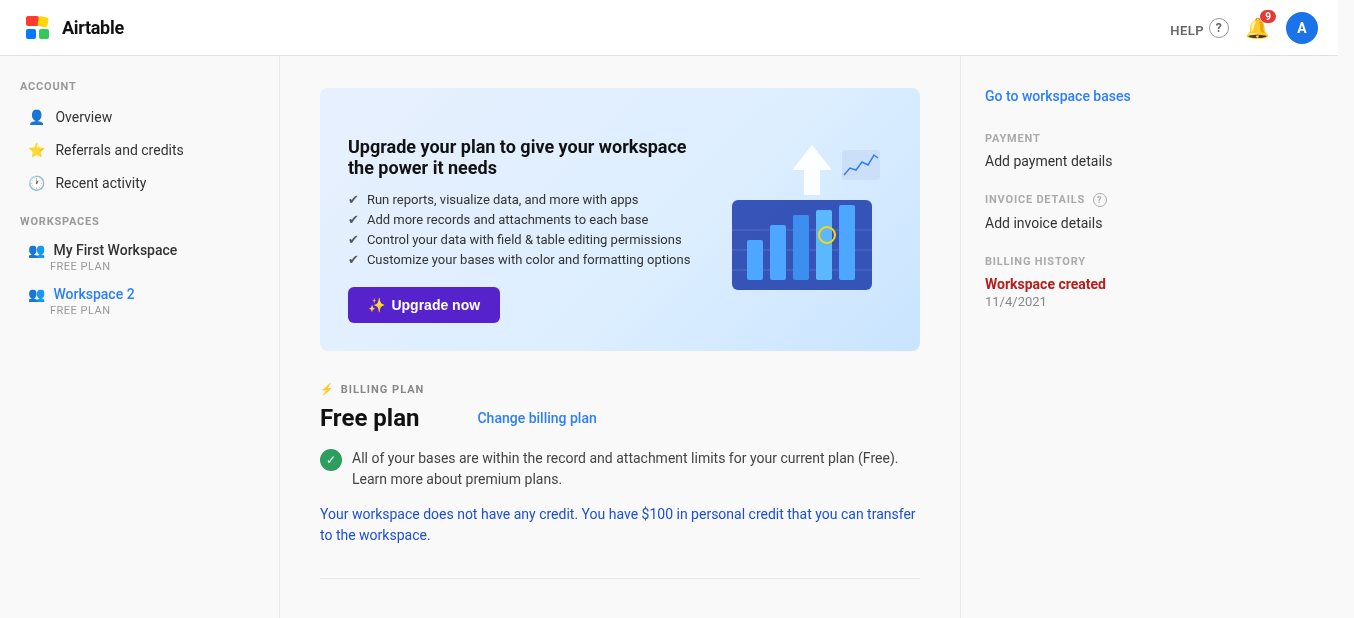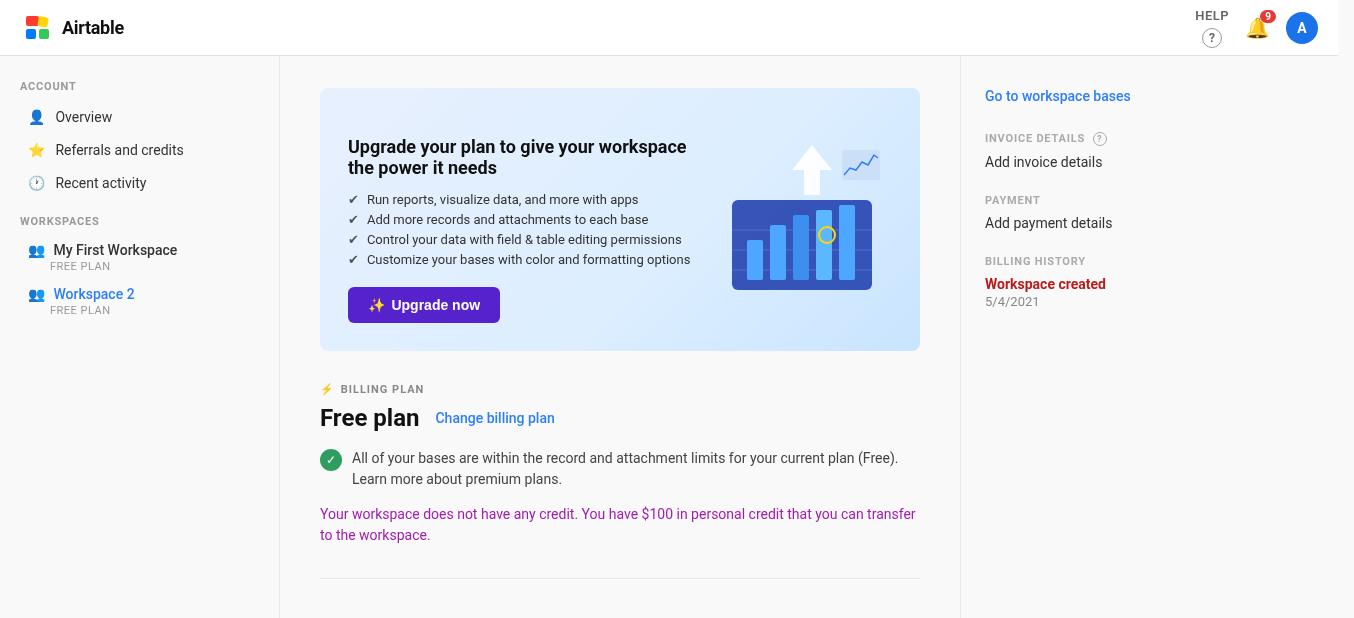--- a/index.html
+++ b/index.html
@@ -37,29 +37,28 @@
       color: #111;
       letter-spacing: -0.3px;
     }
     .topnav-right {
       display: flex;
       align-items: center;
       gap: 16px;
     }
     .help-link {
       display: flex;
-      align-items: center;
+      align-items: flex-end;
       gap: 5px;
       color: #666;
       font-size: 13px;
       font-weight: 600;
       text-transform: uppercase;
       letter-spacing: 0.5px;
       cursor: pointer;
-      flex-direction: column;
     }
     .help-circle {
       width: 20px; height: 20px;
       border-radius: 50%;
       border: 1.5px solid #999;
       display: flex; align-items: center; justify-content: center;
       font-size: 12px; color: #666; font-weight: 700;
     }
     .bell-wrap {
       position: relative;
@@ -265,20 +264,21 @@
       font-size: 24px;
       font-weight: 700;
       color: #111;
     }
     .change-plan-link {
       color: #2d7ff9;
       font-size: 14px;
       font-weight: 500;
       cursor: pointer;
       text-decoration: none;
+      margin-left: 42px;
     }
     .plan-status-row {
       display: flex;
       align-items: flex-start;
       gap: 10px;
       margin-bottom: 14px;
     }
     .green-check {
       width: 22px; height: 22px;
       background: #2d9e5f;
@@ -289,21 +289,21 @@
       flex-shrink: 0;
       margin-top: 1px;
     }
     .plan-status-text {
       font-size: 14px;
       color: #444;
       line-height: 1.5;
     }
     .credit-notice {
       font-size: 14px;
-      color: #a21caf;
+      color: #1d4ed8;
       line-height: 1.5;
       margin-bottom: 32px;
     }
 
     
     .billable-section {
       border-top: 1px solid #e8e8e8;
       padding-top: 24px;
     }
 
@@ -498,32 +498,32 @@
     <div class="billable-section">
       
     </div>
 
   </main>
 
   <aside class="right-panel">
     <a class="go-to-bases">Go to workspace bases</a>
 
     <div class="panel-section">
+      <div class="panel-section-label">PAYMENT</div>
+      <span class="panel-link">Add payment details</span>
+    </div>
+
+    <div class="panel-section">
       <div class="panel-section-label">
         <span>INVOICE DETAILS</span>
         <span style="display:inline-flex;align-items:center;justify-content:center;width:14px;height:14px;border-radius:50%;border:1px solid #aaa;font-size:9px;color:#aaa;margin-left:4px;vertical-align:middle;">?</span>
       </div>
       <span class="panel-link">Add invoice details</span>
     </div>
 
     <div class="panel-section">
-      <div class="panel-section-label">PAYMENT</div>
-      <span class="panel-link">Add payment details</span>
-    </div>
-
-    <div class="panel-section">
       <div class="panel-section-label">BILLING HISTORY</div>
       <div class="billing-history-item">Workspace created</div>
-      <div class="billing-history-date">5/4/2021</div>
+      <div class="billing-history-date">11/4/2021</div>
     </div>
   </aside>
 
 </div>
 
 </body></html>

